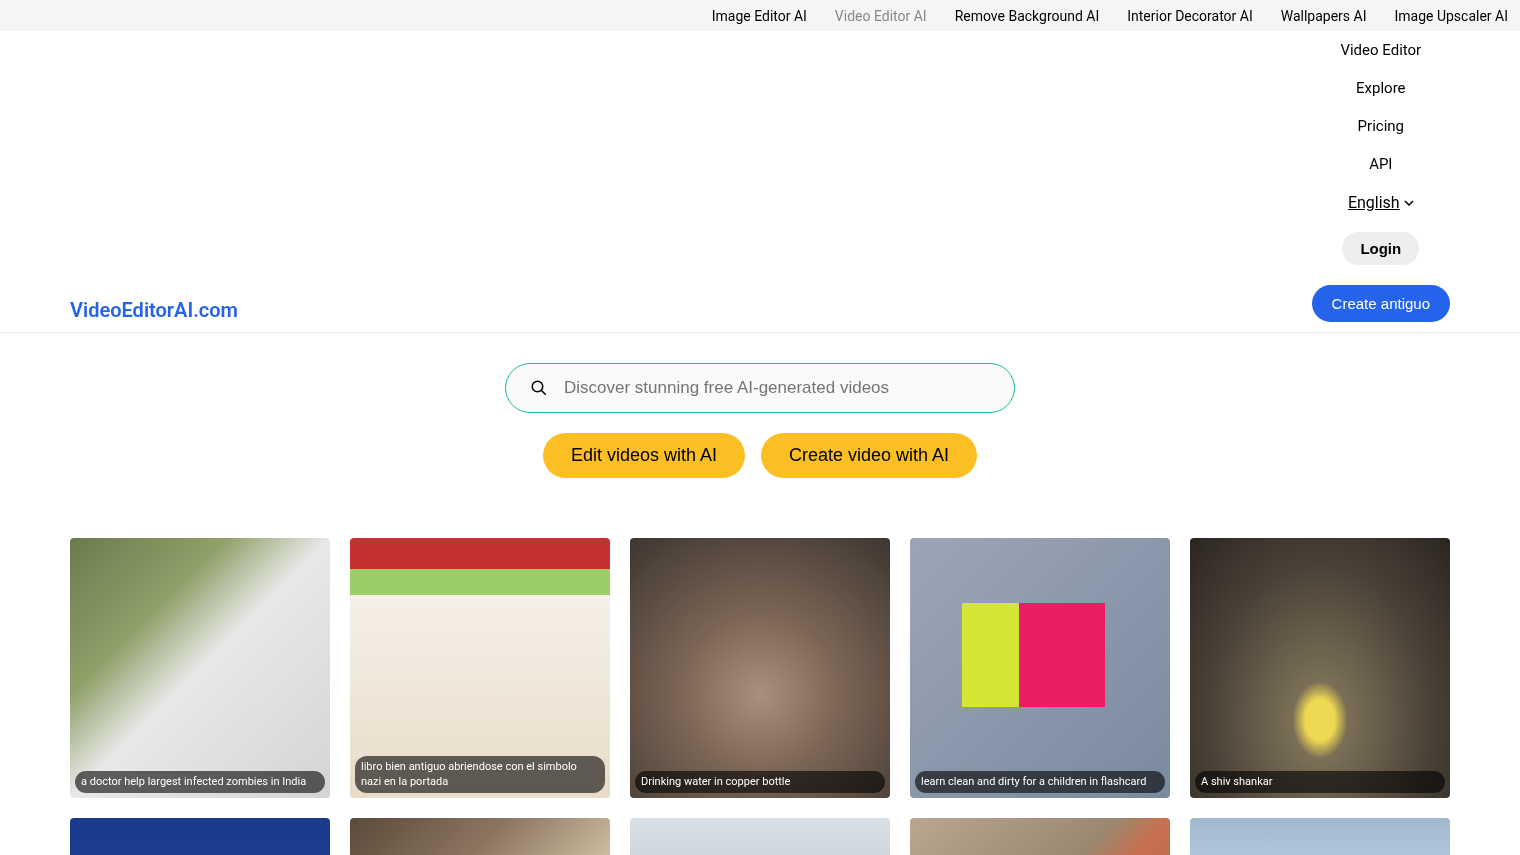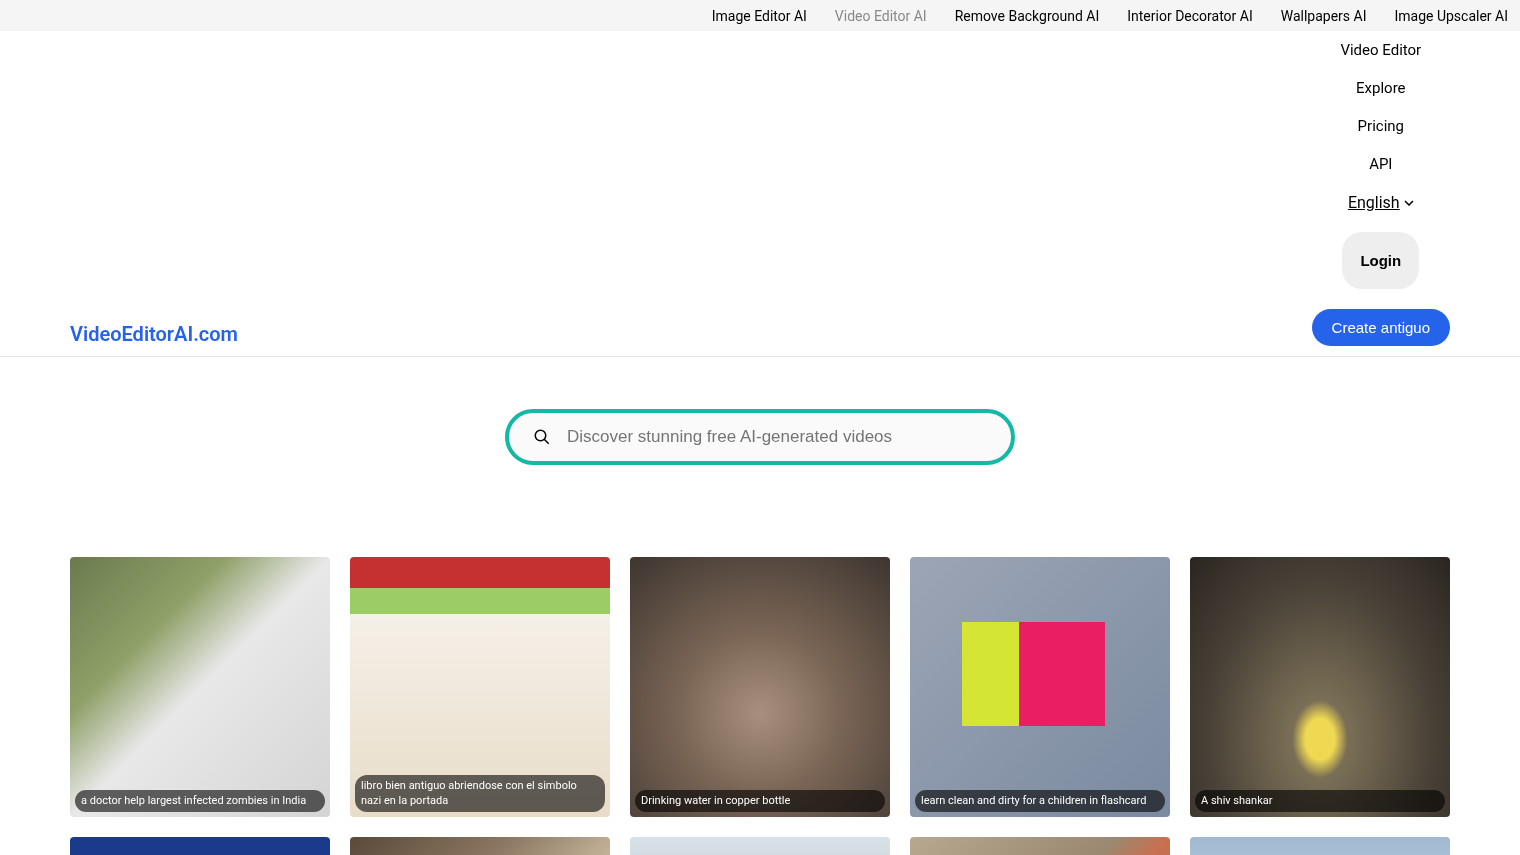--- a/index.html
+++ b/index.html
@@ -7,28 +7,28 @@
     
     .top-bar { background: #f5f5f5; padding: 6px 0; text-align: right; }
     .top-bar a { display: inline-block; margin: 0 12px; color: #000; text-decoration: none; font-size: 14px; }
     .top-bar a.active { color: #888; }
     
     .nav-bar { display: flex; align-items: flex-end; justify-content: space-between; padding: 10px 70px; border-bottom: 1px solid #e5e5e5; }
     .logo { color: #2563eb; font-size: 20px; font-weight: 600; }
     .nav-right { display: flex; align-items: center; gap: 20px; flex-direction: column; }
     .nav-right a { color: #000; text-decoration: none; font-size: 15px; }
     .lang-dropdown { display: flex; align-items: center; gap: 4px; cursor: pointer; text-decoration: underline; }
-    .login-btn { background: #eee; padding: 20px 18px; border-radius: 20px; font-size: 15px; cursor: pointer; border: none; font-weight: 600; }
+    .login-btn { background: #eee; padding: 8px 18px; border-radius: 20px; font-size: 15px; cursor: pointer; border: none; font-weight: 600; }
     .create-btn { background: #2563eb; color: #fff; padding: 10px 20px; border-radius: 20px; font-size: 15px; cursor: pointer; border: none; }
     
     .hero { text-align: center; padding: 20px 0 30px; }
     .hero h1 { font-size: 48px; font-weight: 700; }
     .gradient-text { background: linear-gradient(90deg, #3b82f6, #8b5cf6, #a78bfa); -webkit-background-clip: text; background-clip: text; -webkit-text-fill-color: transparent; }
     
-    .search-box { display: flex; align-items: center; max-width: 510px; margin: 32px auto; border: 4px solid #14b8a6; border-radius: 30px; padding: 14px 24px; background: #fafafa; }
+    .search-box { display: flex; align-items: center; max-width: 510px; margin: 10px auto; border: 1px solid #14b8a6; border-radius: 30px; padding: 14px 24px; background: #fafafa; }
     .search-box svg { width: 18px; height: 18px; margin-right: 16px; }
     .search-box input { border: none; outline: none; flex: 1; font-size: 17px; background: transparent; }
     
     .cta-row { display: flex; justify-content: center; gap: 16px; margin-top: 20px; }
     .cta-btn { background: #fbbf24; color: #000; padding: 12px 28px; border-radius: 25px; font-size: 18px; border: none; cursor: pointer; }
     
     .grid { display: grid; grid-template-columns: repeat(5, 1fr); gap: 20px; padding: 30px 70px 20px; }
     .card { position: relative; aspect-ratio: 1; border-radius: 4px; overflow: hidden; cursor: pointer; }
     .thumb { width: 100%; height: 100%; }
     .caption { position: absolute; bottom: 5px; left: 5px; right: 5px; background: rgba(0,0,0,0.6); color: #fff; font-size: 11px; padding: 4px 6px; border-radius: 12px; line-height: 1.3; }
@@ -78,20 +78,24 @@
 </div>
 
 <div class="hero">
   <div class="search-box">
     <svg viewBox="0 0 24 24">
         <circle cx="10" cy="10" r="7" stroke="#000" stroke-width="2" fill="none"></circle>
         <line x1="15" y1="15" x2="21" y2="21" stroke="#000" stroke-width="2"></line>
       </svg>
     <input type="text" placeholder="Discover stunning free AI-generated videos" style="">
   </div>
+  <div class="cta-row">
+    <button class="cta-btn">Edit videos with AI</button>
+    <button class="cta-btn">Create video with AI</button>
+  </div>
 </div>
 
 <div class="grid">
   <div class="card">
       <div class="thumb t0"></div>
       <div class="caption">a doctor help largest infected zombies in India</div>
     </div>
   <div class="card">
       <div class="thumb t1"></div>
       <div class="caption">libro bien antiguo abriendose con el simbolo nazi en la portada</div>

